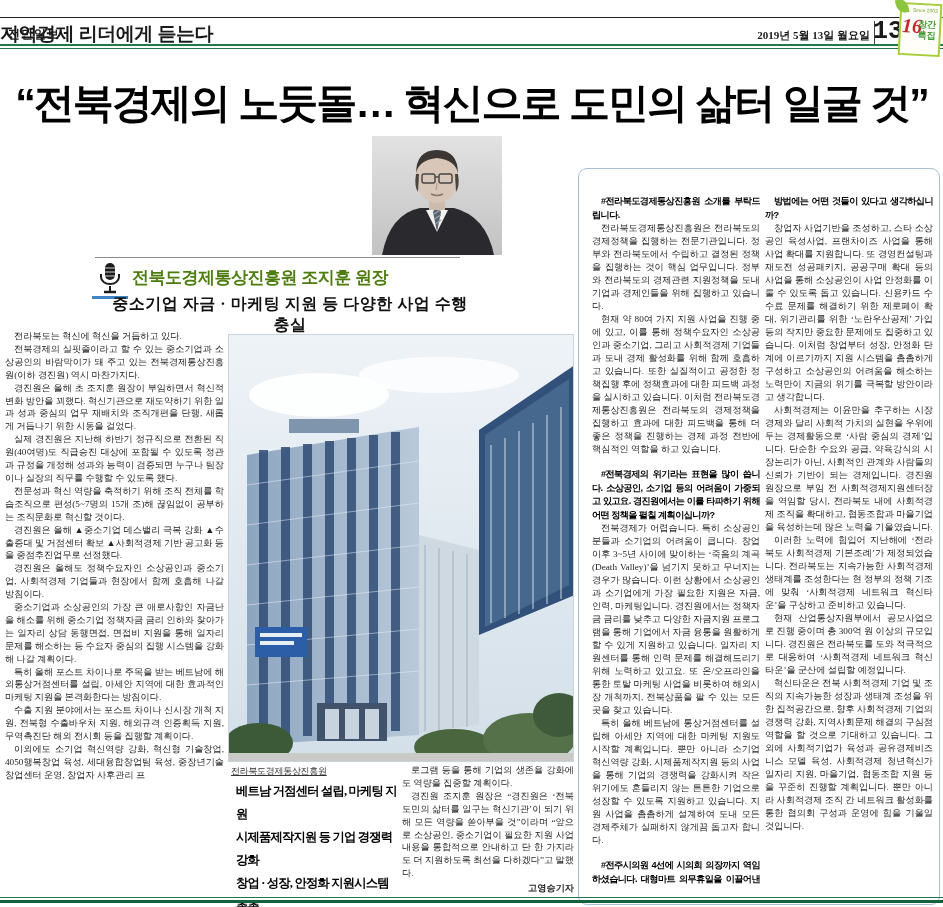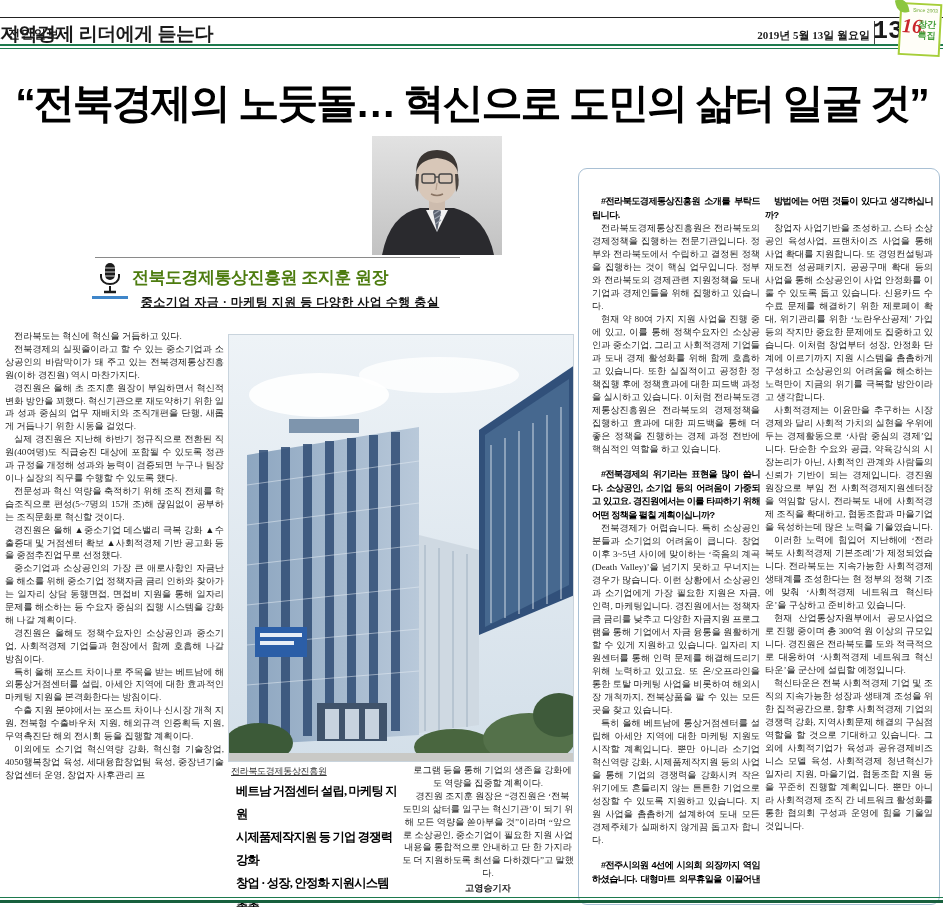--- a/index.html
+++ b/index.html
@@ -33,40 +33,40 @@
   .headline { position:absolute; left:0; right:0; top:60px; text-align:center; font-size:41px; font-weight:700;
       font-family:"Liberation Sans", sans-serif; letter-spacing:-2px; color:#000;margin-top:16px; }
 
   
   .portrait { position:absolute; left:372px; top:136px; width:130px; height:119px; overflow:hidden; }
   .byline-sep { position:absolute; left:95px; top:257px; width:365px; height:1px; background:#8a8a8a; }
   .mic { position:absolute; left:97px; top:262px; width:26px; height:32px; }
   .mic-underline { position:absolute; left:92px; top:296px; width:36px; height:3px; background:#3f86c9; }
   .speaker { position:absolute; left:132px; top:266px; font-size:17px; font-weight:900; color:#4d7c0f;
       font-family:"Liberation Sans", sans-serif; letter-spacing:-0.5px; }
-  .byline-sub { position:absolute; left:110px; top:294px; width:360px; text-align:center; font-size:12px; font-weight:bold;
-      letter-spacing:0.5px; color:#111;text-decoration:underline; }
+  .byline-sub { position:absolute; left:110px; top:294px; width:360px; text-align:center; font-size:16px; font-weight:bold;
+      letter-spacing:0.5px; color:#111; }
 
   
   .leftcol { position:absolute; left:5px; top:330px; width:219px; height:566px; overflow:hidden;
       font-size:9.2px; line-height:12.9px; text-align:justify; color:#222; }
   .leftcol p { text-indent:9px; }
 
   
   .bphoto { position:absolute; left:228px; top:334px; width:346px; height:428px; overflow:hidden; border:1px solid #c9d4dd; }
   .photo-caption { position:absolute; left:231px; top:765px; font-size:9px; color:#333; letter-spacing:-0.3px;text-decoration:underline; }
 
   
   .summary { position:absolute; left:236px; top:780px; width:166px; font-size:12.3px; line-height:23px;
       font-weight:900; letter-spacing:-0.8px; color:#000; }
 
   
   .midcol { position:absolute; left:402px; top:764px; width:172px; height:134px; overflow:hidden;
       font-size:9.2px; line-height:12.9px; text-align:justify; color:#222; }
-  .midcol p { text-indent:9px;text-align:center; }
+  .midcol p { text-indent:9px; }
   .reporter { text-align:right; text-indent:0 !important; margin-top:2px; font-weight:bold; }
 
   
   .ibox { position:absolute; left:578px; top:168px; width:362px; height:737px; border:1px solid #a9c0d4;
       border-radius:9px; background:#fff; overflow:hidden; }
   .icol { position:absolute; top:26px; width:168px; height:690px; overflow:hidden;
       font-size:9.2px; line-height:13px; text-align:justify; color:#222; }
   .icol1 { left:13px; } .icol2 { left:186px; }
   .icol p { text-indent:9px; }
   .icol p.q { font-weight:900; color:#000; margin-top:12px; font-family:"Liberation Sans", sans-serif; letter-spacing:-0.6px; line-height:13.5px; }
@@ -142,22 +142,22 @@
   <div class="speaker">전북도경제통상진흥원 조지훈 원장</div>
   <div class="byline-sub">중소기업 자금 · 마케팅 지원 등 다양한 사업 수행 충실</div>
 
   <div class="leftcol">
     <p>전라북도는 혁신에 혁신을 거듭하고 있다.</p>
     <p>전북경제의 실핏줄이라고 할 수 있는 중소기업과 소상공인의 바람막이가 돼 주고 있는 전북경제통상진흥원(이하 경진원) 역시 마찬가지다.</p>
     <p>경진원은 올해 초 조지훈 원장이 부임하면서 혁신적 변화 방안을 꾀했다. 혁신기관으로 재도약하기 위한 일과 성과 중심의 업무 재배치와 조직개편을 단행, 새롭게 거듭나기 위한 시동을 걸었다.</p>
     <p>실제 경진원은 지난해 하반기 정규직으로 전환된 직원(40여명)도 직급승진 대상에 포함될 수 있도록 정관과 규정을 개정해 성과와 능력이 검증되면 누구나 팀장이나 실장의 직무를 수행할 수 있도록 했다.</p>
     <p>전문성과 혁신 역량을 축적하기 위해 조직 전체를 학습조직으로 편성(5~7명의 15개 조)해 끊임없이 공부하는 조직문화로 혁신할 것이다.</p>
     <p>경진원은 올해 ▲중소기업 데스밸리 극복 강화 ▲수출증대 및 거점센터 확보 ▲사회적경제 기반 공고화 등을 중점추진업무로 선정했다.</p>
+    <p>경진원은 올해도 정책수요자인 소상공인과 중소기업, 사회적경제 기업들과 현장에서 함께 호흡해 나갈 방침이다.</p>
     <p>중소기업과 소상공인의 가장 큰 애로사항인 자금난을 해소를 위해 중소기업 정책자금 금리 인하와 찾아가는 일자리 상담 동행면접, 면접비 지원을 통해 일자리 문제를 해소하는 등 수요자 중심의 집행 시스템을 강화해 나갈 계획이다.</p>
-    <p>경진원은 올해도 정책수요자인 소상공인과 중소기업, 사회적경제 기업들과 현장에서 함께 호흡해 나갈 방침이다.</p>
     <p>특히 올해 포스트 차이나로 주목을 받는 베트남에 해외통상거점센터를 설립, 아세안 지역에 대한 효과적인 마케팅 지원을 본격화한다는 방침이다.</p>
     <p>수출 지원 분야에서는 포스트 차이나 신시장 개척 지원, 전북형 수출바우처 지원, 해외규격 인증획득 지원, 무역촉진단 해외 전시회 등을 집행할 계획이다.</p>
     <p>이외에도 소기업 혁신역량 강화, 혁신형 기술창업, 4050행복창업 육성, 세대융합창업팀 육성, 중장년기술창업센터 운영, 창업자 사후관리 프</p>
   </div>
 
   <div class="bphoto">
     <svg width="346" height="428" viewBox="0 0 346 428">
       <defs>
         <linearGradient id="sky" x1="0" y1="0" x2="0" y2="1">
           <stop offset="0" stop-color="#eef3f7"></stop>

